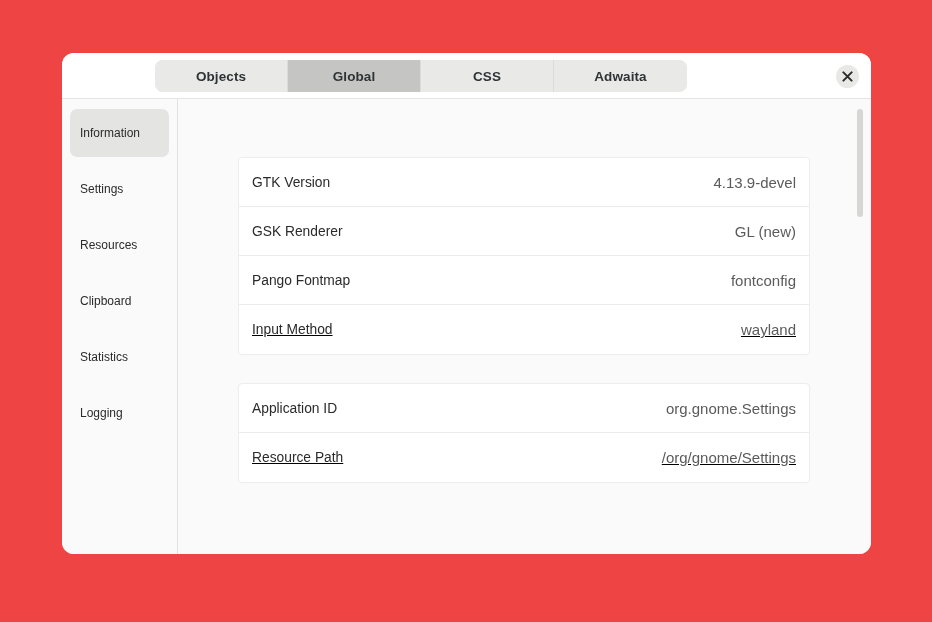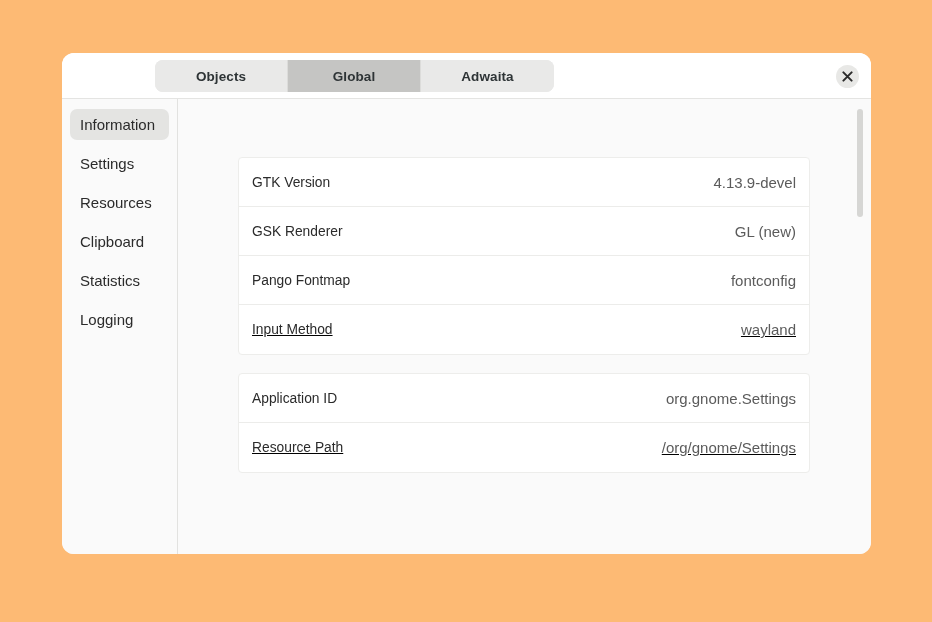--- a/index.html
+++ b/index.html
@@ -9,21 +9,21 @@
     height: 622px;
     overflow: hidden;
     background: #000000;
     font-family: "Liberation Sans", sans-serif;
   }
 
   #screen {
     position: relative;
     width: 932px;
     height: 622px;
-    background: #fdba74;
+    background: #ef4444;
   }
 
   
   .window {
     position: absolute;
     left: 62px;
     top: 53px;
     width: 809px;
     height: 501px;
     background: #fafafa;
@@ -98,26 +98,26 @@
 
   
   .sidebar {
     flex: 0 0 116px;
     background: #fafafa;
     border-right: 1px solid #e2e2e0;
     padding: 10px 8px 0 8px;
   }
 
   .sidebar-item {
-    height: 31px;
+    height: 48px;
     display: flex;
     align-items: center;
     padding: 0 10px;
     border-radius: 7px;
-    font-size: 15px;
+    font-size: 12px;
     color: #2b2b2b;
     margin-bottom: 8px;
     cursor: default;
     white-space: nowrap;
   }
   .sidebar-item.selected { background: #e4e4e2; }
 
   
   .content {
     flex: 1 1 auto;
@@ -131,21 +131,21 @@
     width: 572px;
     margin: 0 auto;
     margin-left: 60px;
   }
 
   .card {
     background: #ffffff;
     border: 1px solid #ededeb;
     border-radius: 4px;
     overflow: hidden;
-    margin-bottom: 18px;
+    margin-bottom: 28px;
   }
 
   .row {
     height: 49px;
     display: flex;
     align-items: center;
     justify-content: space-between;
     padding: 0 13px;
     border-bottom: 1px solid #ececea;
     cursor: default;
@@ -182,20 +182,21 @@
 </head>
 <body>
 
 <div id="screen">
   <div class="window">
 
     <div class="headerbar">
       <div class="tab-group" id="tab-bar">
           <div class="tab">Objects</div>
           <div class="tab active">Global</div>
+          <div class="tab">CSS</div>
           <div class="tab">Adwaita</div>
         </div>
       <div class="close-button">
         <svg width="11" height="11" viewBox="0 0 11 11">
           <path d="M1.4 1.4 L9.6 9.6 M9.6 1.4 L1.4 9.6" stroke="#2b2b2b" stroke-width="2" stroke-linecap="round"></path>
         </svg>
       </div>
     </div>
 
     <div class="body-area">

